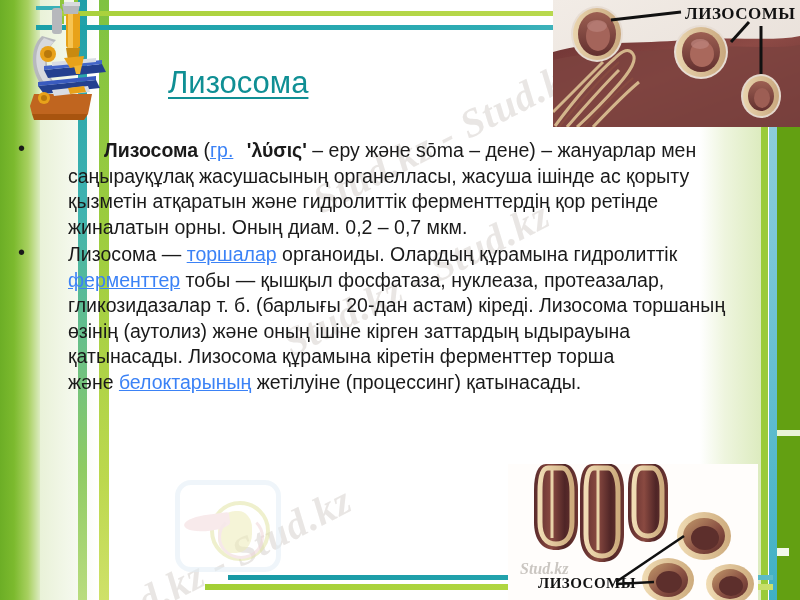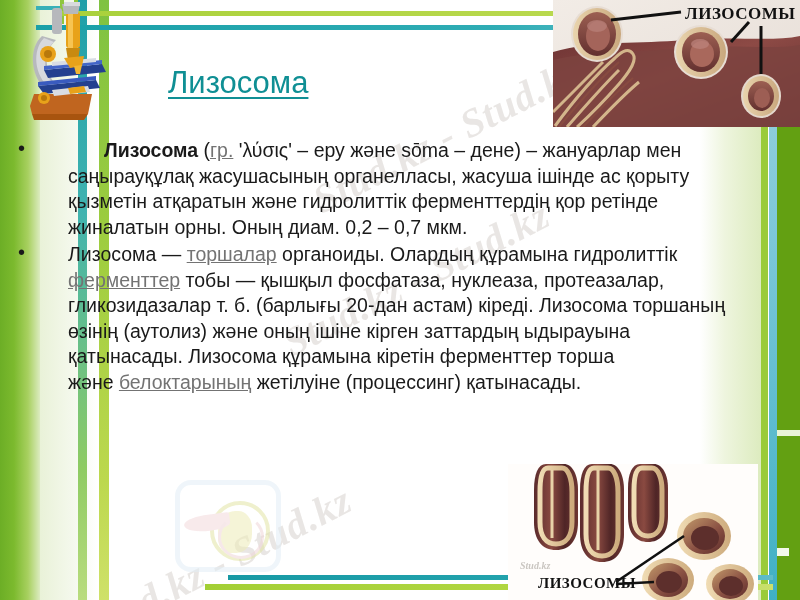--- a/index.html
+++ b/index.html
@@ -60,21 +60,21 @@
   
   .wm{
     position:absolute;color:#cfc9c4;opacity:.45;
     font-family:"Liberation Serif","DejaVu Serif",serif;
     font-style:italic;font-weight:bold;white-space:nowrap;
     pointer-events:none;letter-spacing:1px;
   }
   .wm1{left:300px;top:112px;font-size:40px;transform:rotate(-27deg);}
   .wm2{left:270px;top:255px;font-size:40px;transform:rotate(-27deg);}
   .wm3{left:72px;top:540px;font-size:40px;transform:rotate(-27deg);}
-  .wm4{left:520px;top:560px;font-size:10px;transform:none;font-style:italic;
+  .wm4{left:520px;top:560px;font-size:16px;transform:none;font-style:italic;
        color:#b9b4ae;opacity:.75;letter-spacing:0;text-align:center;}
 
   .wm-logo{
     position:absolute;left:175px;top:480px;width:96px;height:82px;
     border-radius:16px;border:5px solid #e3eef6;opacity:.55;
   }
   .wm-logo .ring{
     position:absolute;left:30px;top:16px;width:52px;height:52px;border-radius:50%;
     border:4px solid #e2e4a6;
   }
@@ -110,22 +110,22 @@
     font-size:19.5px;line-height:25.5px;color:#1a1a1a;
     margin:0 0 2px 0;
   }
   ul.bullets>li:before{
     content:"\2022";position:absolute;left:0;top:-2px;
     font-size:20px;color:#1a1a1a;
   }
   .indent{display:inline-block;width:36px;}
   .b{font-weight:bold;}
   .it{}
-  a.lnk{color:#737373;text-decoration:underline;}
-  .grk{font-weight:normal;}
+  a.lnk{color:#3b82f6;text-decoration:underline;}
+  .grk{font-weight:bold;margin-left:8px;}
 
   
   .micro-top{
     position:absolute;left:553px;top:0;width:247px;height:127px;overflow:hidden;
     background:#efe7e1;
   }
   .micro-bot{
     position:absolute;left:508px;top:464px;width:250px;height:136px;overflow:hidden;
     background:#fdfcfa;
   }

